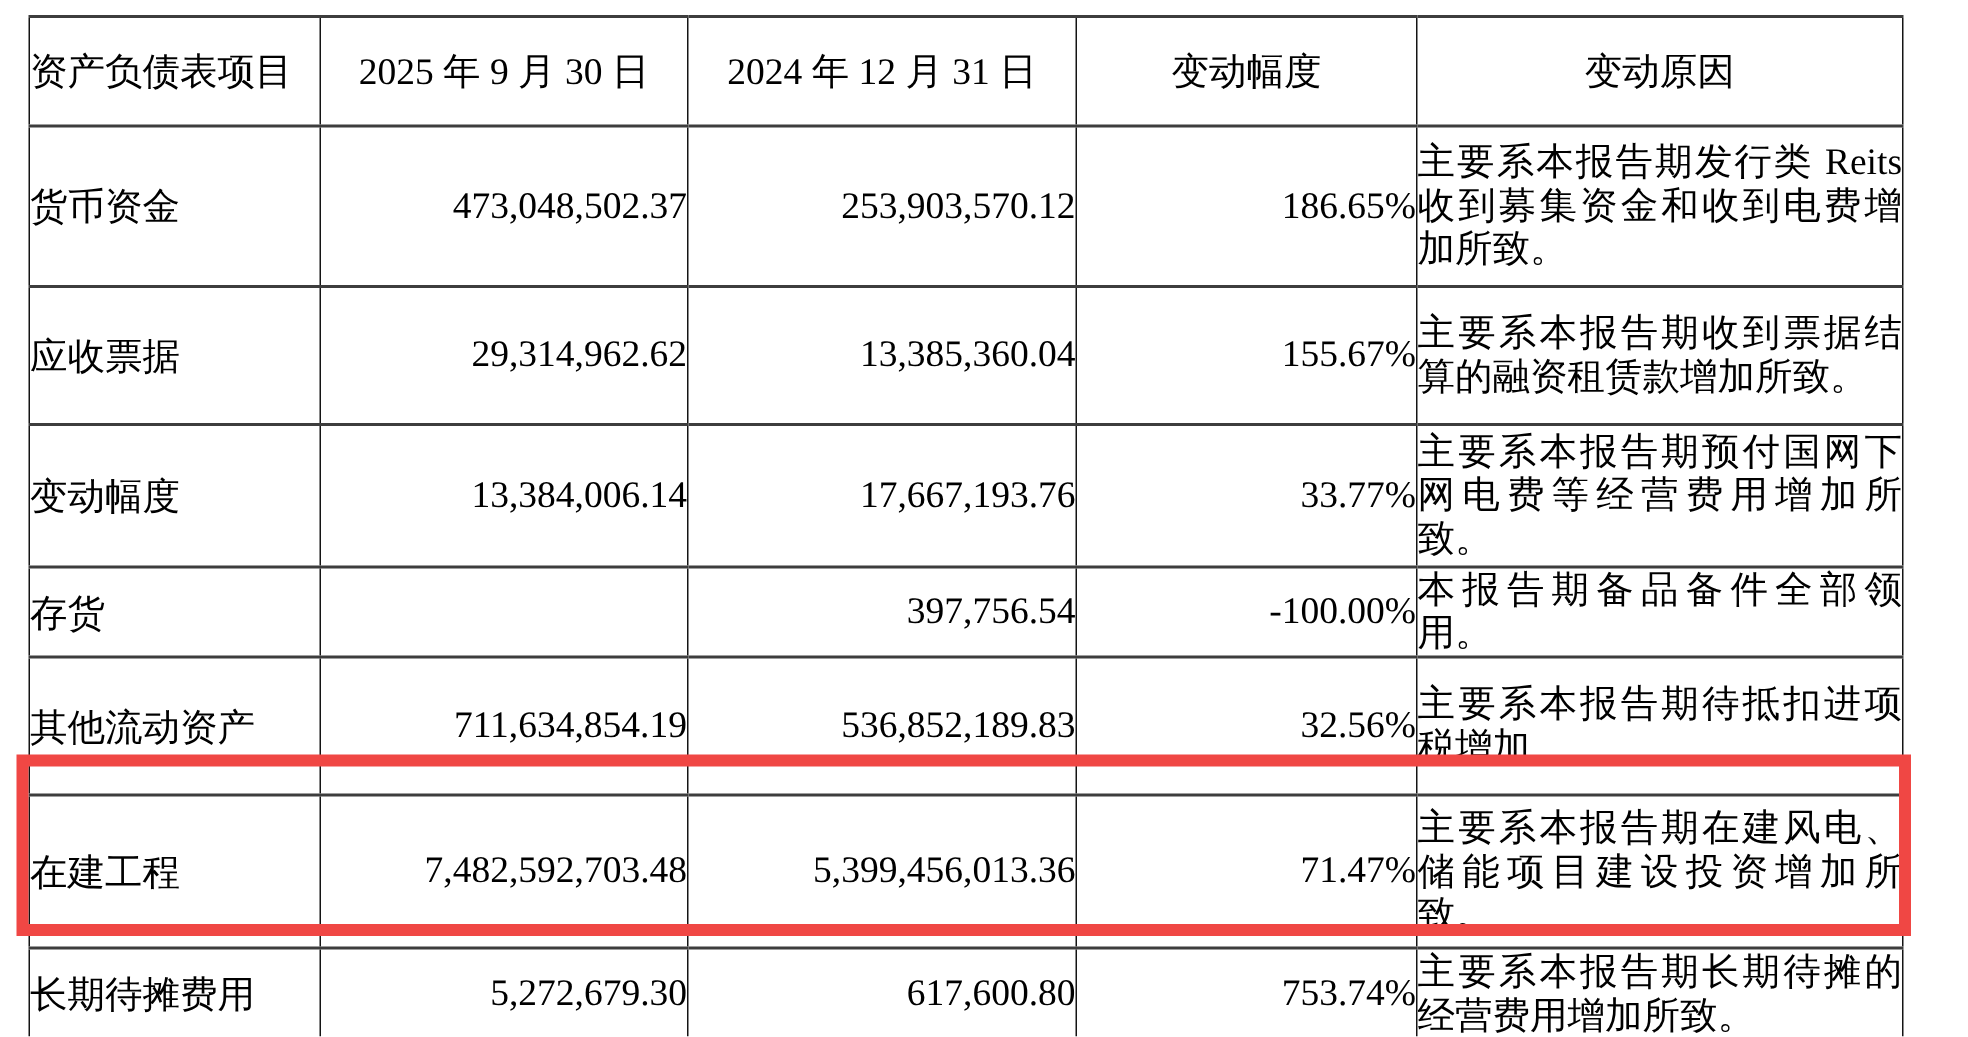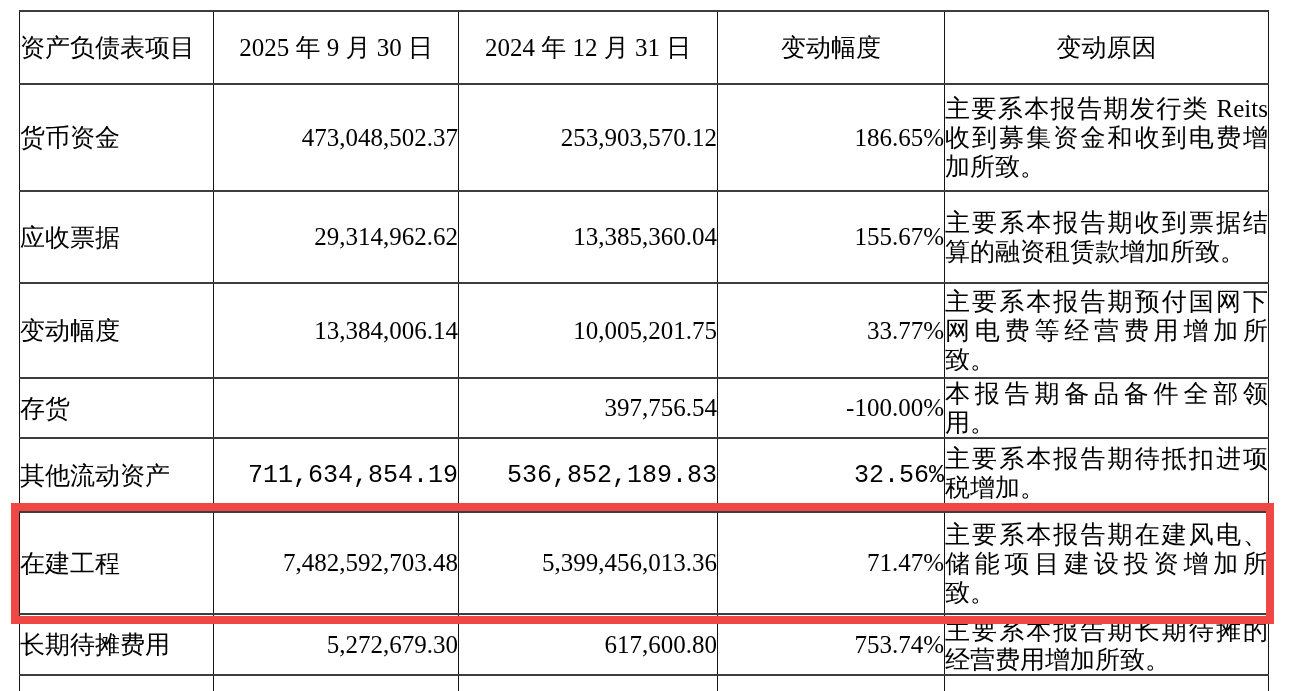--- a/index.html
+++ b/index.html
@@ -27,21 +27,21 @@
     vertical-align:middle;
     padding:0;
     overflow:hidden;
     background:#fff;
   }
   tr.r-head{height:73px;}
   tr.r0{height:107px;}
   tr.r1{height:92px;}
   tr.r2{height:95px;}
   tr.r3{height:59px;}
-  tr.r4{height:74px;font-family:Liberation Mono, monospace;}
+  tr.r4{height:92px;}
   tr.r5{height:102px;}
   tr.r6{height:61px;}
   tr.r-partial{height:22px;}
   .c-item{text-align:left;padding-left:8px;padding-right:4px;}
   .c-head{text-align:center;}
   .c-num{text-align:right;padding-right:3px;font-size:23px;}
   .c-pct{text-align:right;padding-right:3px;font-size:23px;}
   .c-reason{
     text-align:justify;
     text-justify:inter-ideograph;
@@ -92,21 +92,21 @@
       <td class="c-item">应收票据</td>
       <td class="c-num">29,314,962.62</td>
       <td class="c-num">13,385,360.04</td>
       <td class="c-pct">155.67%</td>
       <td class="c-reason">主要系本报告期收到票据结算的融资租赁款增加所致。</td>
     </tr>
 
     <tr class="r2">
       <td class="c-item">变动幅度</td>
       <td class="c-num">13,384,006.14</td>
-      <td class="c-num">10,005,201.75</td>
+      <td class="c-num">17,667,193.76</td>
       <td class="c-pct">33.77%</td>
       <td class="c-reason">主要系本报告期预付国网下网电费等经营费用增加所致。</td>
     </tr>
 
     <tr class="r3">
       <td class="c-item">存货</td>
       <td class="c-num"></td>
       <td class="c-num">397,756.54</td>
       <td class="c-pct">-100.00%</td>
       <td class="c-reason">本报告期备品备件全部领用。</td>

